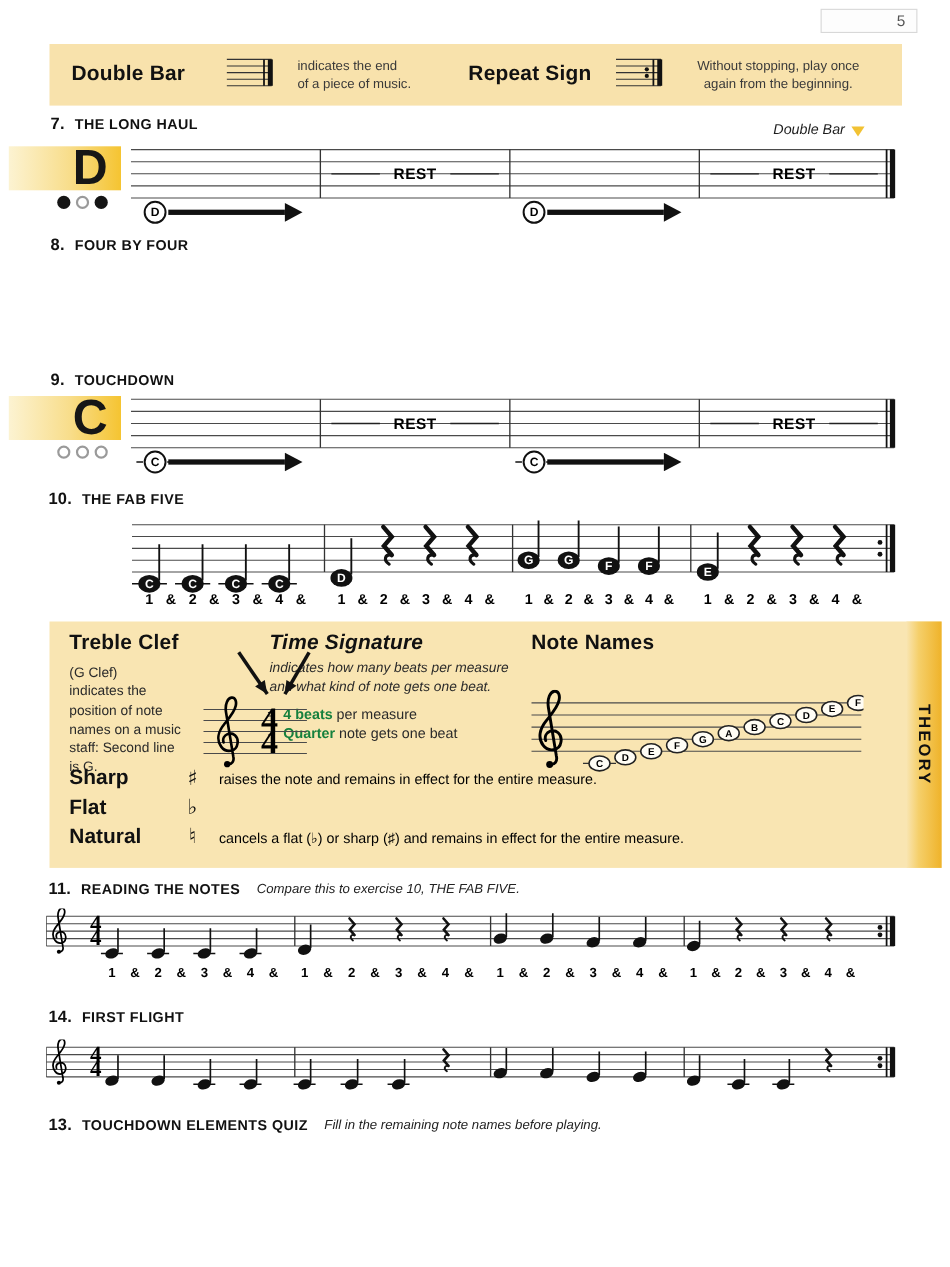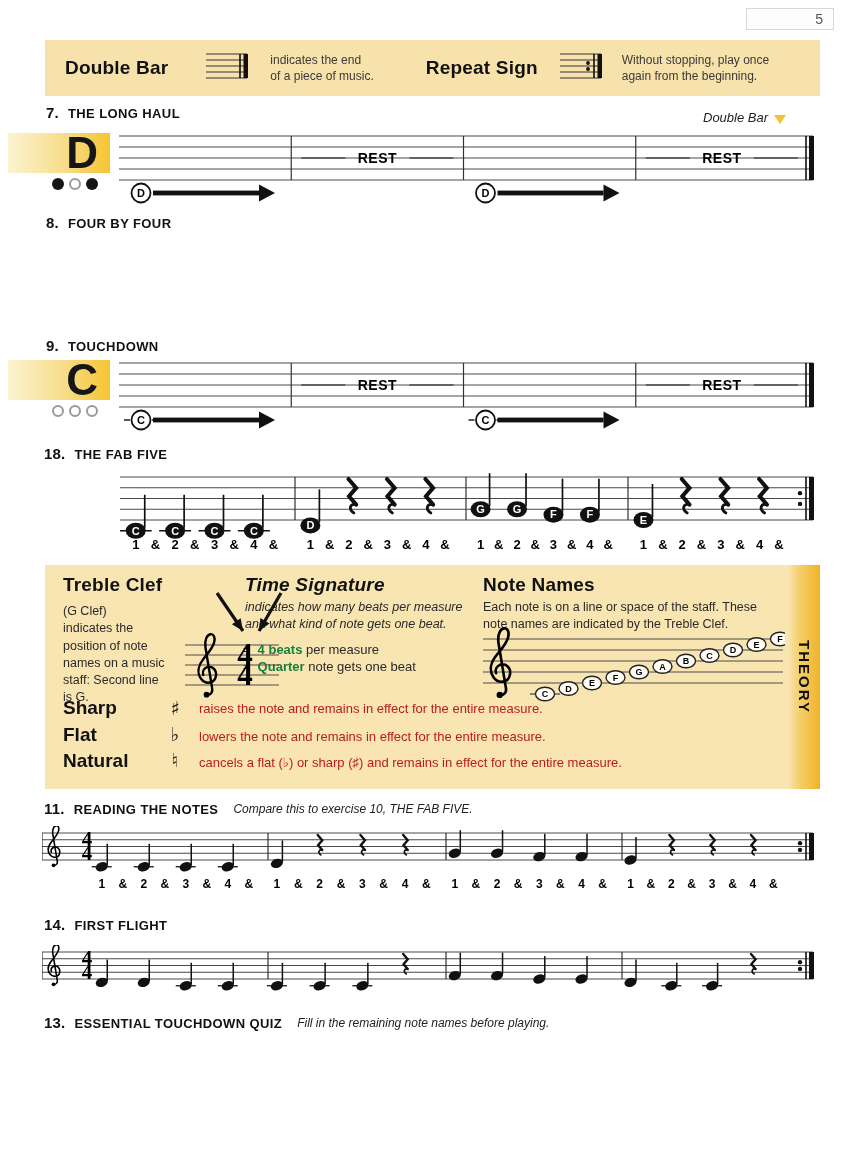--- a/index.html
+++ b/index.html
@@ -33,33 +33,33 @@
   .dot{width:12px;height:12px;border-radius:50%;box-sizing:border-box;}
   .dot.filled{background:#151515;}
   .dot.open{background:#fff;border:2px solid #9a9a9a;}
 
   .annot{display:flex;align-items:center;gap:6px;}
   .annot .annot-text{font-style:italic;font-size:13px;color:#1d1d1d;}
   .tri-down{width:0;height:0;border-left:6px solid transparent;border-right:6px solid transparent;
     border-top:9px solid #f2c233;position:relative;top:2px;}
 
   
-  .theory-box{left:45px;top:565px;width:775px;height:224px;background:#f9e5b2;}
+  .theory-box{left:45px;top:565px;width:775px;height:224px;background:#f9e5b2;padding-left:36px;}
   .theory-tab{position:absolute;right:0;top:0;width:32px;height:100%;
     background:linear-gradient(90deg,#f9e5b2 0%,#f5cf6a 35%,#efb32a 100%);
     display:flex;align-items:center;justify-content:center;}
   .theory-tab span{writing-mode:vertical-rl;font-weight:700;font-size:15px;letter-spacing:2px;color:#101010;}
   .th-head{font-weight:700;font-size:19px;letter-spacing:.2px;}
   .th-body{font-size:12.5px;line-height:1.38;color:#2a2a2a;white-space:pre-line;}
   .eq-line{font-size:13px;color:#2a2a2a;display:flex;gap:7px;align-items:baseline;}
   .eq-line b{color:#15803d;}
   .acc-row{display:flex;align-items:baseline;}
   .acc-name{font-weight:700;font-size:19px;width:96px;}
   .acc-sym{font-size:19px;width:32px;text-align:center;font-family:"DejaVu Sans",sans-serif;}
-  .acc-desc{font-size:13px;color:#b91c1c;margin-left:8px;}
+  .acc-desc{font-size:13px;color:#000000;margin-left:8px;}
 
   svg text{font-family:"Liberation Sans",sans-serif;}
   .serif-num{font-family:"Liberation Serif",serif;font-weight:700;}
 </style>
 </head>
 <body>
 
 <div class="page">
 
   <div class="abs pagenum-box">
@@ -84,21 +84,21 @@
           <line x1="0" y1="4" x2="41" y2="4" stroke="#333" stroke-width="1"></line>
           <line x1="0" y1="10" x2="41" y2="10" stroke="#333" stroke-width="1"></line>
           <line x1="0" y1="16" x2="41" y2="16" stroke="#333" stroke-width="1"></line>
           <line x1="0" y1="22" x2="41" y2="22" stroke="#333" stroke-width="1"></line>
           <line x1="0" y1="28" x2="41" y2="28" stroke="#333" stroke-width="1"></line>
           <circle cx="28" cy="13" r="1.9" fill="#111"></circle>
           <circle cx="28" cy="19" r="1.9" fill="#111"></circle>
           <line x1="34" y1="4" x2="34" y2="28" stroke="#111" stroke-width="1.6"></line>
           <rect x="37.5" y="4" width="4.5" height="24" fill="#111"></rect>
         </svg></span>
-    <span class="desc" style="margin-left:16px;">Without stopping, play once
+    <span class="desc" style="margin-left:28px;text-align:center;">Without stopping, play once
 again from the beginning.</span>
   </div>
 
   <div class="abs ex-heading" style="left:46px;top:104px;">
     <span class="ex-num">7.</span>
     <span class="ex-title">THE LONG HAUL</span>
   </div>
   <div class="abs annot" style="left:703px;top:110px;">
     <span class="annot-text">Double Bar</span>
     <span class="tri-down"></span>
@@ -180,21 +180,21 @@
         <circle cx="366.5" cy="63" r="9.5" fill="#fff" stroke="#111" stroke-width="1.8"></circle>
         <text x="366.5" y="66.8" text-anchor="middle" font-size="11" font-weight="bold">C</text>
         <rect x="378.5" y="60.6" width="106" height="4.8" fill="#111"></rect>
         <polygon points="484.5,54.5 484.5,71.5 500.5,63" fill="#111"></polygon>
         <line x1="526.75" y1="28" x2="570.875" y2="28" stroke="#222" stroke-width="1.2"></line>
         <line x1="634.875" y1="28" x2="679" y2="28" stroke="#222" stroke-width="1.2"></line>
         <text x="602.875" y="33" text-anchor="middle" font-size="14" font-weight="bold" letter-spacing=".5">REST</text>
       </svg></div>
 
   <div class="abs ex-heading" style="left:44px;top:445px;">
-    <span class="ex-num">18.</span>
+    <span class="ex-num">10.</span>
     <span class="ex-title">THE FAB FIVE</span>
   </div>
   <div class="abs" style="left:120px;top:470px;"><svg viewBox="0 0 694 86" width="694" height="86">
         <line x1="0" y1="7" x2="693" y2="7" stroke="#4a4a4a" stroke-width="1"></line>
         <line x1="0" y1="17.75" x2="693" y2="17.75" stroke="#4a4a4a" stroke-width="1"></line>
         <line x1="0" y1="28.5" x2="693" y2="28.5" stroke="#4a4a4a" stroke-width="1"></line>
         <line x1="0" y1="39.25" x2="693" y2="39.25" stroke="#4a4a4a" stroke-width="1"></line>
         <line x1="0" y1="50" x2="693" y2="50" stroke="#4a4a4a" stroke-width="1"></line>
         <line x1="175" y1="7" x2="175" y2="50" stroke="#333" stroke-width="1.2"></line>
         <line x1="346" y1="7" x2="346" y2="50" stroke="#333" stroke-width="1.2"></line>
@@ -353,22 +353,20 @@
         </svg></div>
     <div class="abs" style="left:120px;top:26px;"><svg viewBox="0 0 160 64" width="160" height="64">
           <line x1="52" y1="2" x2="78" y2="40" stroke="#111" stroke-width="3.2"></line>
           <polygon points="78,40 66.92225408882156,33.196798876457535 75.67197332059676,27.210148875769242" fill="#111"></polygon>
           <line x1="116" y1="2" x2="94" y2="40" stroke="#111" stroke-width="3.2"></line>
           <polygon points="94,40 95.35985281990365,27.07131869415136 104.53490479059721,32.383190887710796" fill="#111"></polygon>
         </svg></div>
 
     <div class="abs" style="left:438px;top:9px;">
       <div class="th-head">Note Names</div>
-      <div class="th-body" style="margin-top:3px;">Each note is on a line or space of the staff.  These
-note names are indicated by the Treble Clef.</div>
     </div>
     <div class="abs" style="left:438px;top:62px;"><svg viewBox="0 0 302 80" width="302" height="80">
           <line x1="0" y1="12" x2="300" y2="12" stroke="#4a4a4a" stroke-width="1"></line>
           <line x1="0" y1="23" x2="300" y2="23" stroke="#4a4a4a" stroke-width="1"></line>
           <line x1="0" y1="34" x2="300" y2="34" stroke="#4a4a4a" stroke-width="1"></line>
           <line x1="0" y1="45" x2="300" y2="45" stroke="#4a4a4a" stroke-width="1"></line>
           <line x1="0" y1="56" x2="300" y2="56" stroke="#4a4a4a" stroke-width="1"></line>
           <g transform="translate(4,-1) scale(1.21)">
             <path d="M10.5,57 C14.5,57.5 16.5,54.5 15.5,50.5 L9.5,14 C8.5,7 11,2.5 14,2 C17,1.5 18.5,5 17.5,9 C16.5,14 12,19 8,24 C3,30 1.5,37 5.5,42.5 C9.5,48 18,47 19,40 C20,34 15,30.5 11,32 C8,33.2 6.5,36 7.5,39" fill="none" stroke="#000" stroke-width="2.2" stroke-linecap="round"></path>
             <circle cx="10.5" cy="57" r="2.6" fill="#000"></circle>
@@ -421,21 +419,20 @@
         </svg></div>
 
     <div class="abs acc-row" style="left:18px;top:132px;align-items:center;">
       <span class="acc-name">Sharp</span>
       <span class="acc-sym">♯</span>
       <span class="acc-desc">raises the note and remains in effect for the entire measure.</span>
     </div>
     <div class="abs acc-row" style="left:18px;top:158px;">
       <span class="acc-name">Flat</span>
       <span class="acc-sym">♭</span>
-      <span class="acc-desc">lowers the note and remains in effect for the entire measure.</span>
     </div>
     <div class="abs acc-row" style="left:18px;top:184px;">
       <span class="acc-name">Natural</span>
       <span class="acc-sym">♮</span>
       <span class="acc-desc">cancels a flat (♭) or sharp (♯) and remains in effect for the entire measure.</span>
     </div>
 
     <div class="theory-tab">
       <span>THEORY</span>
     </div>
@@ -660,17 +657,17 @@
           <line x1="675.6" y1="39.25" x2="675.6" y2="17.75" stroke="#111" stroke-width="1.5"></line>
         </g>
         <g transform="translate(706.9,9) scale(0.6991071428571428)">
           <path d="M3,0 L9.5,7.5 L3.5,14.5 L9.5,21.5" fill="none" stroke="#111" stroke-width="3.4" stroke-linecap="round"></path>
           <path d="M9.5,21.5 C4,20.5 3,25.5 7.5,28.5" fill="none" stroke="#111" stroke-width="2.4" stroke-linecap="round"></path>
         </g>
       </svg></div>
 
   <div class="abs ex-heading" style="left:44px;top:1014px;">
     <span class="ex-num">13.</span>
-    <span class="ex-title">ESSENTIAL TOUCHDOWN QUIZ</span>
+    <span class="ex-title">TOUCHDOWN ELEMENTS QUIZ</span>
     <span class="ex-sub">Fill in the remaining note names before playing.</span>
   </div>
 
 </div>
 
 </body></html>

